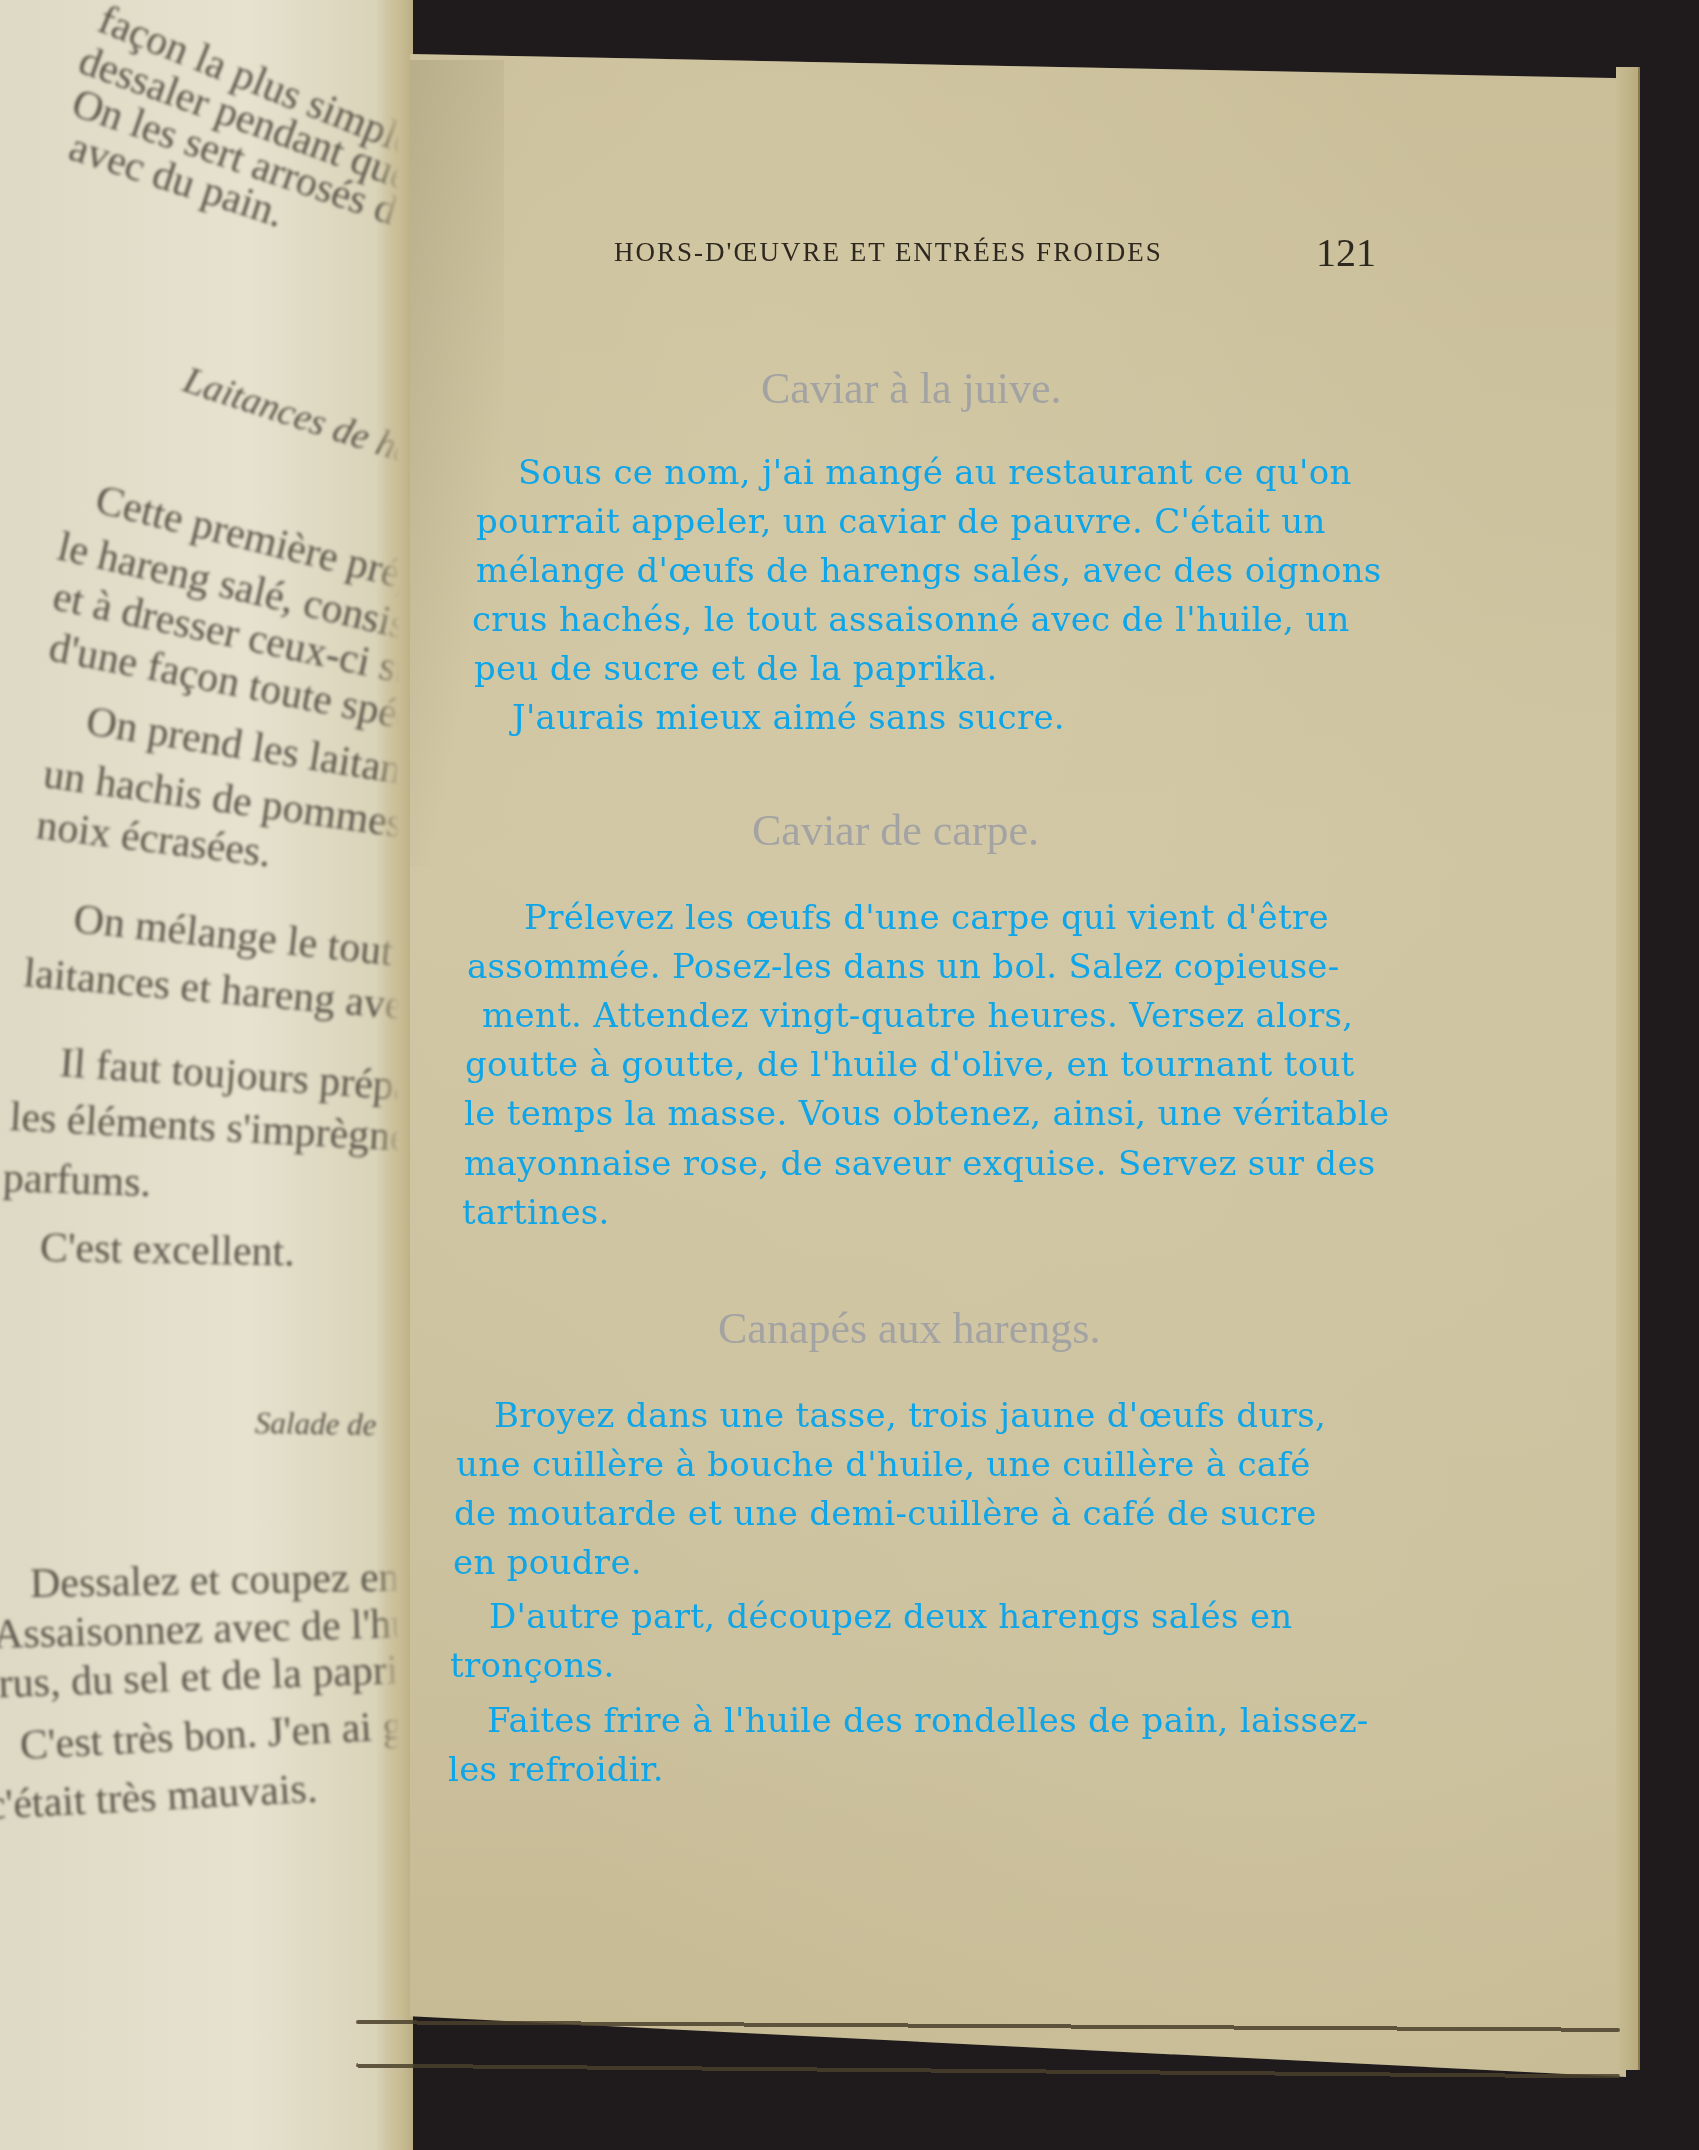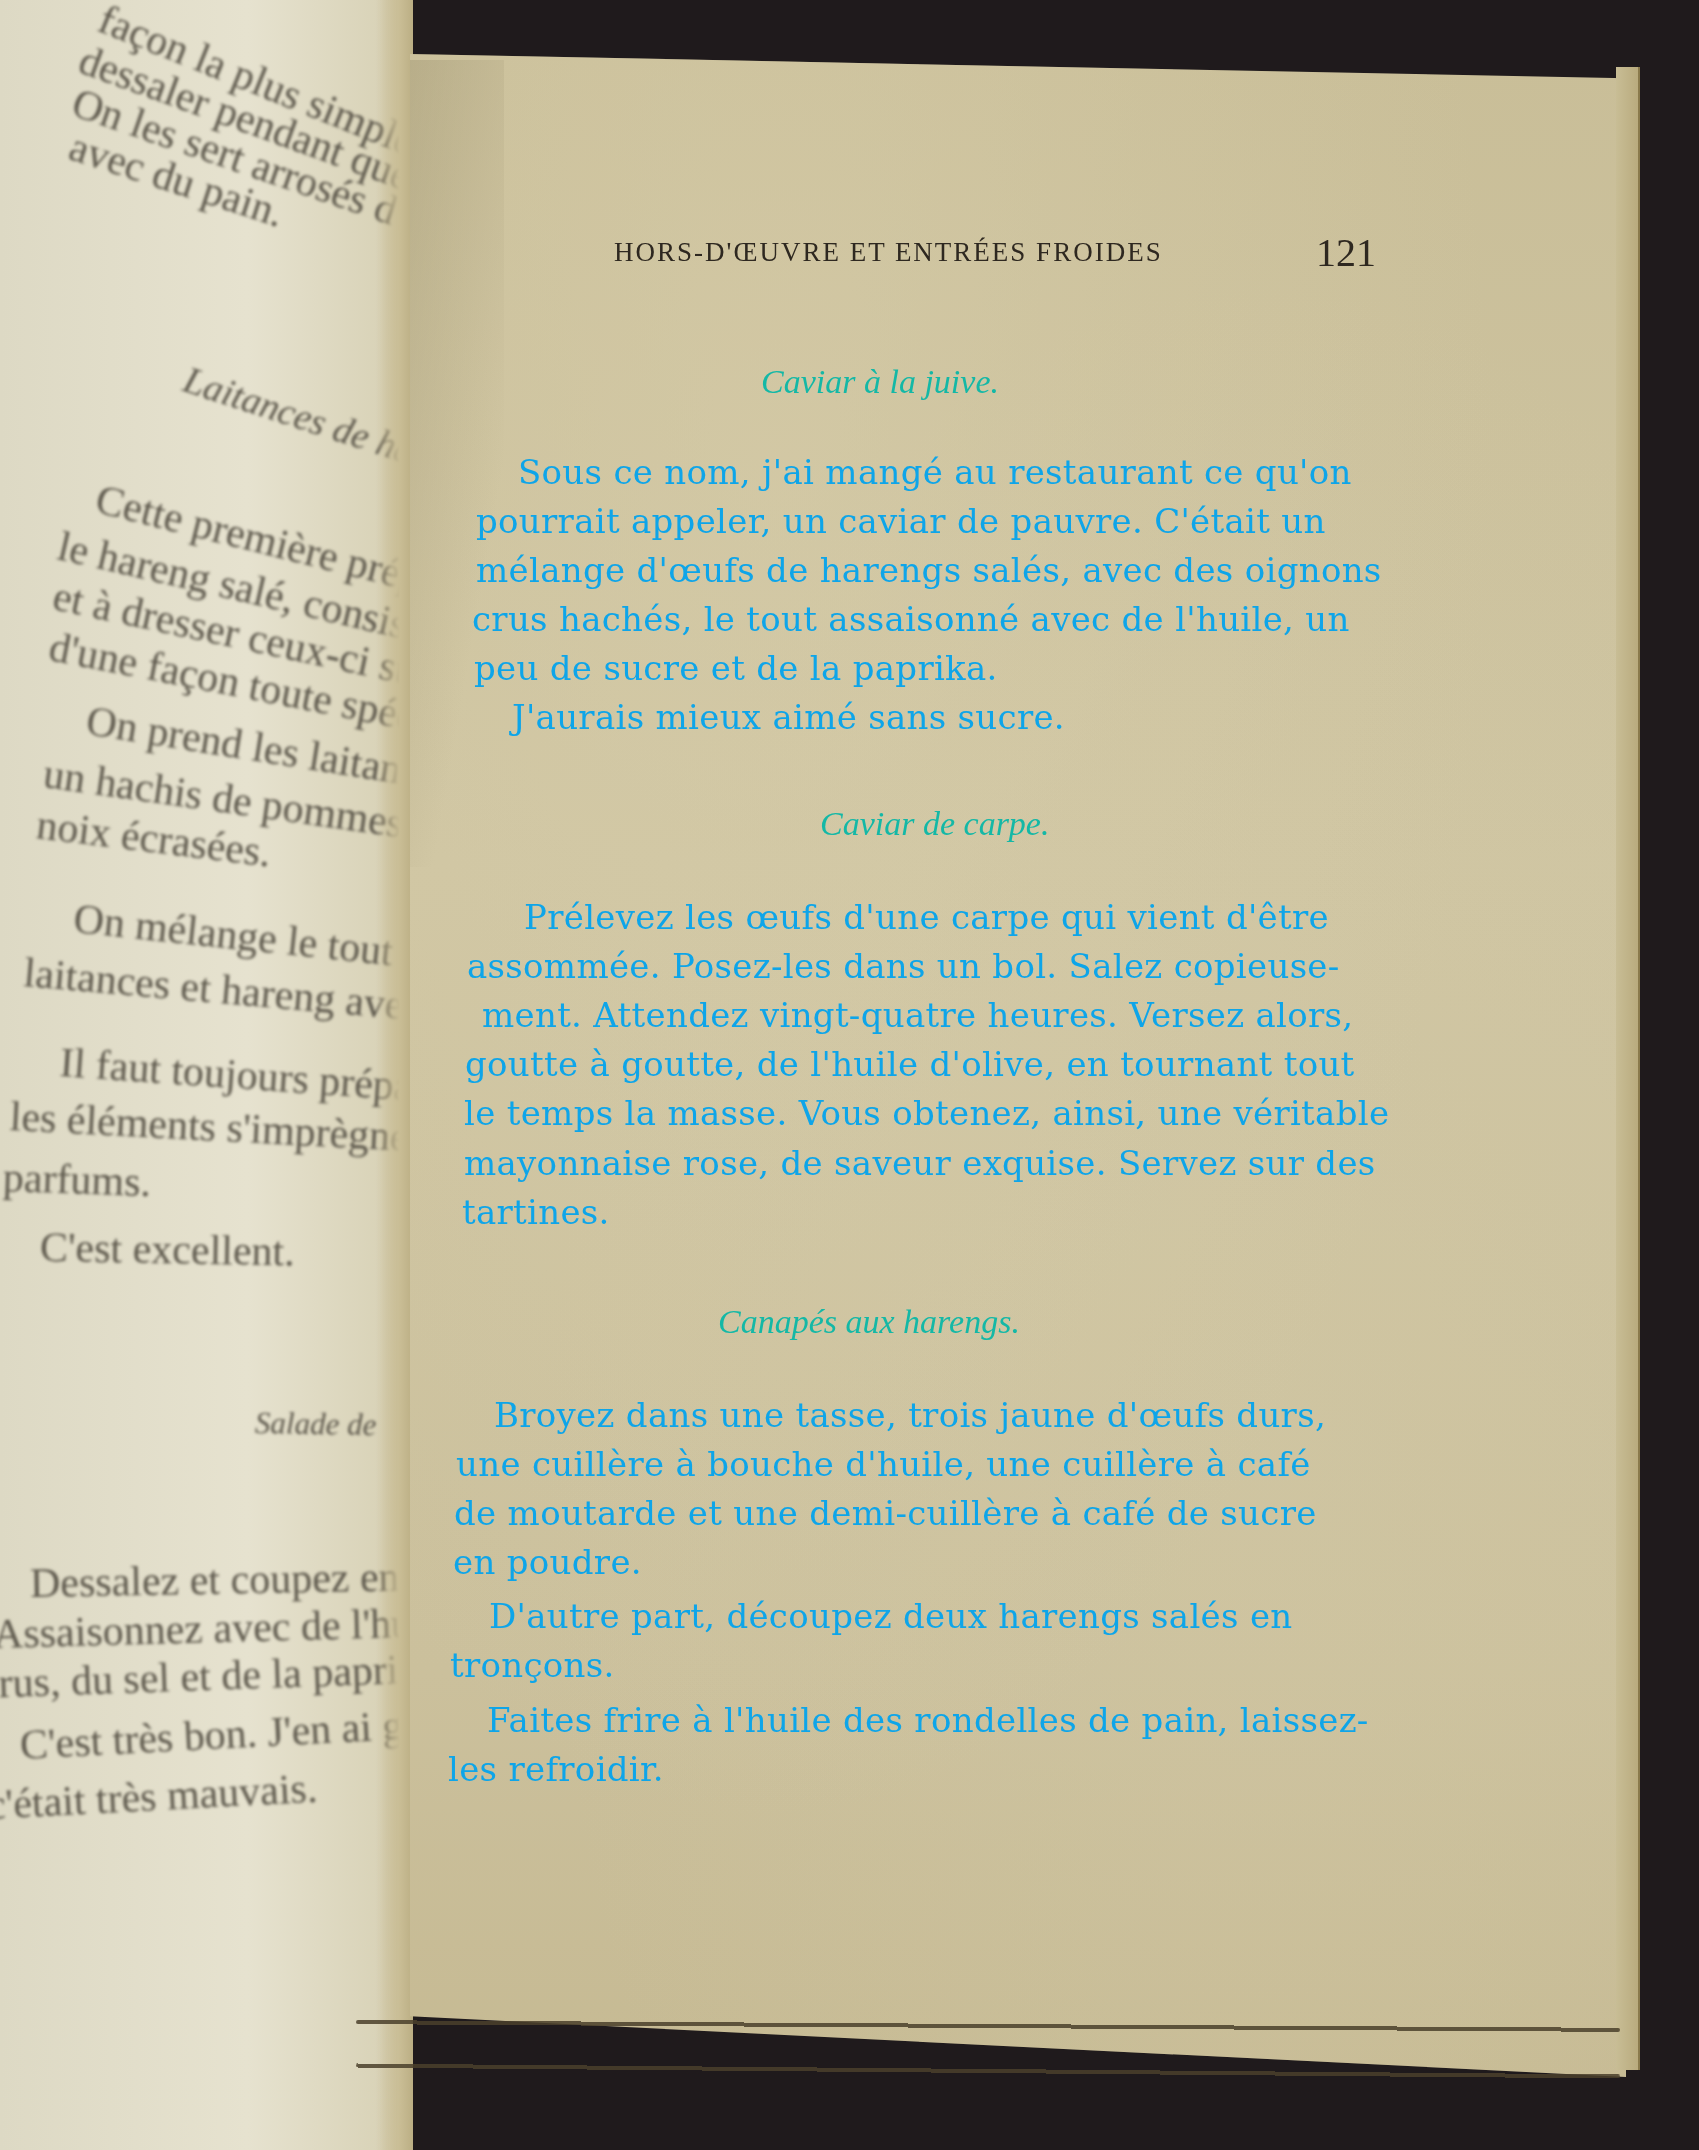--- a/index.html
+++ b/index.html
@@ -48,21 +48,21 @@
   }
   .running-head {
     position:absolute; left:614px; top:237px; font-size:27px; letter-spacing:2px;
     color:#2e2820; font-family:"Liberation Serif", serif;
   }
   .page-number {
     position:absolute; left:1316px; top:229px; font-size:40px; color:#2e2820;
     font-family:"Liberation Serif", serif;
   }
   .section-title {
-    position:absolute; font-style:italic; font-size:34px; color:#14b8a6;
+    position:absolute; font-size:44px; color:#a3a3a3;
     font-family:"Liberation Serif", serif; white-space:nowrap;
   }
   .para-line {
     position:absolute; font-size:34px; color:#0ea5e9; white-space:nowrap;
     font-family:"DejaVu Serif", serif; letter-spacing:0.3px;
     transform-origin:left top;
   }
 </style>
 </head>
 <body>
@@ -108,21 +108,21 @@
 <div class="page-number">121</div>
 
 <div class="section-title" style="left:761px;top:363px;">Caviar à la juive.</div>
 <div class="para-line" style="left:518px;top:452px;">Sous ce nom, j'ai mangé au restaurant ce qu'on</div>
 <div class="para-line" style="left:476px;top:501px;">pourrait appeler, un caviar de pauvre. C'était un</div>
 <div class="para-line" style="left:476px;top:550px;">mélange d'œufs de harengs salés, avec des oignons</div>
 <div class="para-line" style="left:472px;top:599px;">crus hachés, le tout assaisonné avec de l'huile, un</div>
 <div class="para-line" style="left:474px;top:648px;">peu de sucre et de la paprika.</div>
 <div class="para-line" style="left:512px;top:697px;">J'aurais mieux aimé sans sucre.</div>
 
-<div class="section-title" style="left:820px;top:805px;">Caviar de carpe.</div>
+<div class="section-title" style="left:752px;top:805px;">Caviar de carpe.</div>
 <div class="para-line" style="left:507px;top:897px;margin-left:17px;">Prélevez les œufs d'une carpe qui vient d'être</div>
 <div class="para-line" style="left:467px;top:946px;">assommée. Posez-les dans un bol. Salez copieuse-</div>
 <div class="para-line" style="left:466px;top:995px;margin-left:16px;">ment. Attendez vingt-quatre heures. Versez alors,</div>
 <div class="para-line" style="left:465px;top:1044px;">goutte à goutte, de l'huile d'olive, en tournant tout</div>
 <div class="para-line" style="left:464px;top:1093px;">le temps la masse. Vous obtenez, ainsi, une véritable</div>
 <div class="para-line" style="left:464px;top:1143px;">mayonnaise rose, de saveur exquise. Servez sur des</div>
 <div class="para-line" style="left:462px;top:1192px;">tartines.</div>
 
 <div class="section-title" style="left:718px;top:1303px;">Canapés aux harengs.</div>
 <div class="para-line" style="left:494px;top:1395px;">Broyez dans une tasse, trois jaune d'œufs durs,</div>

